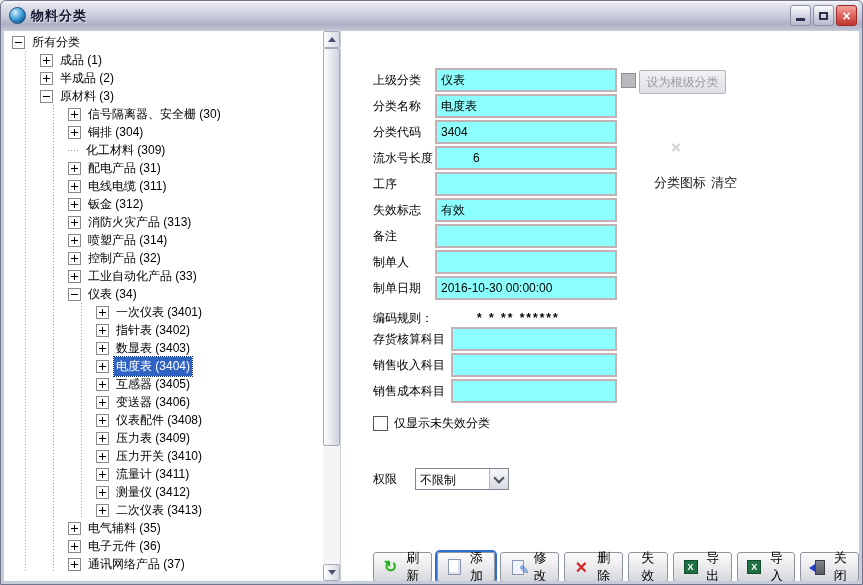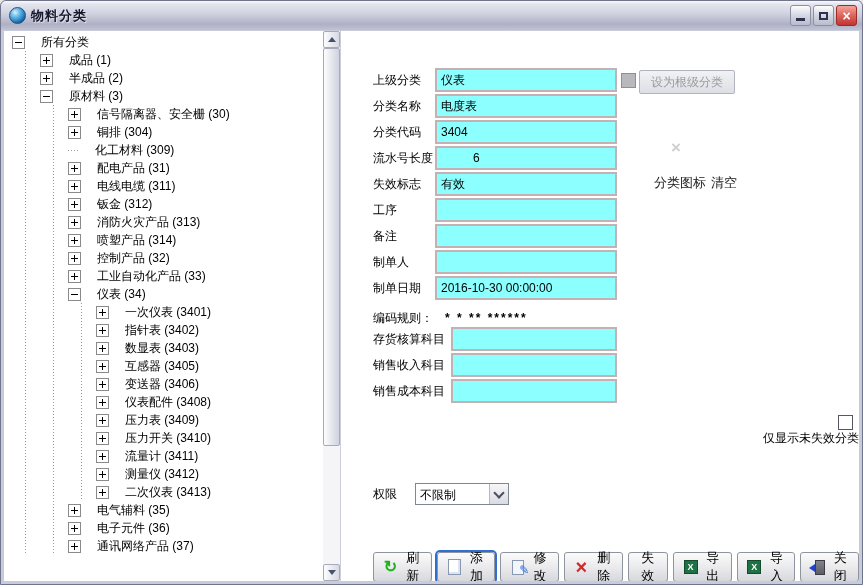--- a/index.html
+++ b/index.html
@@ -29,54 +29,54 @@
   .tree-row{display:flex;align-items:center;height:18px;padding-left:8px;font-size:12px;white-space:nowrap;cursor:default;}
   .tree-line{width:28px;height:18px;flex:none;
     background-image:repeating-linear-gradient(to bottom,#9a9a9a 0 1px,transparent 1px 3px);
     background-size:1px 18px;background-position:13px 0;background-repeat:no-repeat;}
   .expander{position:relative;width:11px;height:11px;flex:none;border:1px solid #8a8a8a;background:#fff;box-sizing:content-box;cursor:pointer;}
   .expander::before{content:"";position:absolute;left:2px;right:2px;top:5px;height:1px;background:#000;}
   .expander.plus::after{content:"";position:absolute;top:2px;bottom:2px;left:5px;width:1px;background:#000;}
   .tree-dash{position:relative;width:11px;height:13px;flex:none;}
   .tree-dash::before{content:"";position:absolute;left:0;right:0;top:6px;height:1px;
     background:repeating-linear-gradient(to right,#9a9a9a 0 1px,transparent 1px 3px);}
-  .tree-label{margin-left:14px;padding:1px 2px;color:#000;}
+  .tree-label{margin-left:5px;padding:1px 2px;color:#000;}
   .tree-row.selected .tree-label{background:#2E63C4;color:#fff;outline:1px dotted #0b2d74;}
   
   .vscroll{position:absolute;top:0;bottom:0;right:0;width:17px;background:#f5f4f7;}
   .sbtn{position:absolute;left:0;width:17px;height:17px;border:1px solid #a6aabb;border-radius:2px;box-sizing:border-box;
     background:linear-gradient(to right,#fdfdfe,#d7d9e4);display:flex;align-items:center;justify-content:center;cursor:pointer;}
   .sbtn.up{top:0;}  .sbtn.down{bottom:0;}
   .tri-up{width:0;height:0;border-left:4px solid transparent;border-right:4px solid transparent;border-bottom:5px solid #49506e;}
   .tri-down{width:0;height:0;border-left:4px solid transparent;border-right:4px solid transparent;border-top:5px solid #49506e;}
   .sthumb{position:absolute;left:0;top:17px;width:17px;height:398px;border:1px solid #a6aabb;border-radius:2px;box-sizing:border-box;
     background:linear-gradient(to right,#fdfdfe,#cfd2de);cursor:grab;}
   
   .detail{position:relative;flex:1;padding:37px 0 10px 32px;box-sizing:border-box;font-size:12px;overflow:hidden;}
   .frow{display:flex;align-items:center;height:24px;margin-bottom:2px;}
   .flabel{width:62px;flex:none;white-space:nowrap;color:#000;}
   .frow input{width:182px;height:24px;box-sizing:border-box;background:#8CFFFF;border:2px solid #c3b1b3;
     font-family:"Liberation Sans",sans-serif;font-size:12px;color:#000;padding:0 4px;outline:none;}
   .frow.wide .flabel{width:78px;}
   .frow.wide input{width:166px;}
   input.indent{text-indent:32px;}
-  .rule-row{margin-top:9px;height:18px;display:flex;align-items:center;}
+  .rule-row{margin-top:9px;height:18px;display:flex;align-items:center;gap:32px;}
   .rule-val{margin-left:12px;font-weight:bold;letter-spacing:2px;}
-  .chk-row{margin-top:12px;display:flex;align-items:flex-end;cursor:default;flex-direction:column;}
+  .chk-row{margin-top:12px;display:flex;align-items:center;cursor:default;}
   .chk-box{width:13px;height:13px;border:1px solid #55585f;background:#fff;margin-right:6px;flex:none;cursor:pointer;}
   .perm-row{margin-top:36px;display:flex;align-items:center;}
   .perm-label{width:42px;}
   .dd{width:94px;height:22px;border:1px solid #7f8694;background:#fff;display:flex;box-sizing:border-box;cursor:pointer;}
   .dd-text{flex:1;padding:3px 4px;overflow:hidden;white-space:nowrap;}
   .dd-btn{width:18px;flex:none;border-left:1px solid #b5b8c4;background:linear-gradient(#f7f7f9,#d9dbe3);
     display:flex;align-items:center;justify-content:center;}
   .chev{width:6px;height:6px;border-right:2px solid #4c4f5e;border-bottom:2px solid #4c4f5e;transform:rotate(45deg);margin-top:-3px;}
   
   .mini-btn{position:absolute;left:280px;top:42px;width:15px;height:15px;background:#b9b9bd;border:1px solid #8f8f95;box-sizing:border-box;cursor:pointer;}
-  .setroot-btn{position:absolute;left:298px;top:39px;width:96px;height:24px;border:1px solid #b0b3bf;border-radius:2px;
+  .setroot-btn{position:absolute;left:298px;top:39px;width:87px;height:24px;border:1px solid #b0b3bf;border-radius:2px;
     background:linear-gradient(#f2f2f4,#dddfe5);color:#9b9b9f;font-size:12px;display:flex;align-items:center;justify-content:center;
     box-sizing:border-box;font-family:"Liberation Sans",sans-serif;}
   .missing-x{position:absolute;left:326px;top:108px;width:18px;height:18px;color:#cfcfcf;font-size:17px;font-weight:bold;
     display:flex;align-items:center;justify-content:center;}
   .icon-caption{position:absolute;left:313px;top:143px;font-size:13px;color:#1a1a1a;}
   .clear-caption{position:absolute;left:370px;top:143px;font-size:13px;color:#1a1a1a;cursor:pointer;}
   
   .toolbar{position:absolute;left:32px;top:477px;display:flex;gap:5px;margin-top:44px;}
   .tb-btn{height:30px;padding:0 8px;border:1px solid #8e959e;border-radius:3px;background:linear-gradient(#fbfbfb,#e9e9ec 55%,#d7d8dd);
     display:flex;align-items:center;font-size:13px;color:#000;cursor:pointer;font-family:"Liberation Sans",sans-serif;}
@@ -214,20 +214,27 @@
             <span class="expander plus"></span>
             <span class="tree-label">指针表 (3402)</span>
           </div>
           <div class="tree-row">
             <span class="tree-line"></span>
             <span class="tree-line"></span>
             <span class="tree-line"></span>
             <span class="expander plus"></span>
             <span class="tree-label">数显表 (3403)</span>
           </div>
+          <div class="tree-row selected">
+            <span class="tree-line"></span>
+            <span class="tree-line"></span>
+            <span class="tree-line"></span>
+            <span class="expander plus"></span>
+            <span class="tree-label">电度表 (3404)</span>
+          </div>
           <div class="tree-row">
             <span class="tree-line"></span>
             <span class="tree-line"></span>
             <span class="tree-line"></span>
             <span class="expander plus"></span>
             <span class="tree-label">互感器 (3405)</span>
           </div>
           <div class="tree-row">
             <span class="tree-line"></span>
             <span class="tree-line"></span>
@@ -319,26 +326,26 @@
       </div>
       <div class="frow">
         <span class="flabel">分类代码</span>
         <input value="3404" style="">
       </div>
       <div class="frow">
         <span class="flabel">流水号长度</span>
         <input class="indent" value="6" style="">
       </div>
       <div class="frow">
+        <span class="flabel">工序</span>
+        <input value="" style="">
+      </div>
+      <div class="frow">
         <span class="flabel">失效标志</span>
         <input value="有效" style="">
-      </div>
-      <div class="frow">
-        <span class="flabel">工序</span>
-        <input value="" style="">
       </div>
       <div class="frow">
         <span class="flabel">备注</span>
         <input value="" style="">
       </div>
       <div class="frow">
         <span class="flabel">制单人</span>
         <input value="" style="">
       </div>
       <div class="frow">

